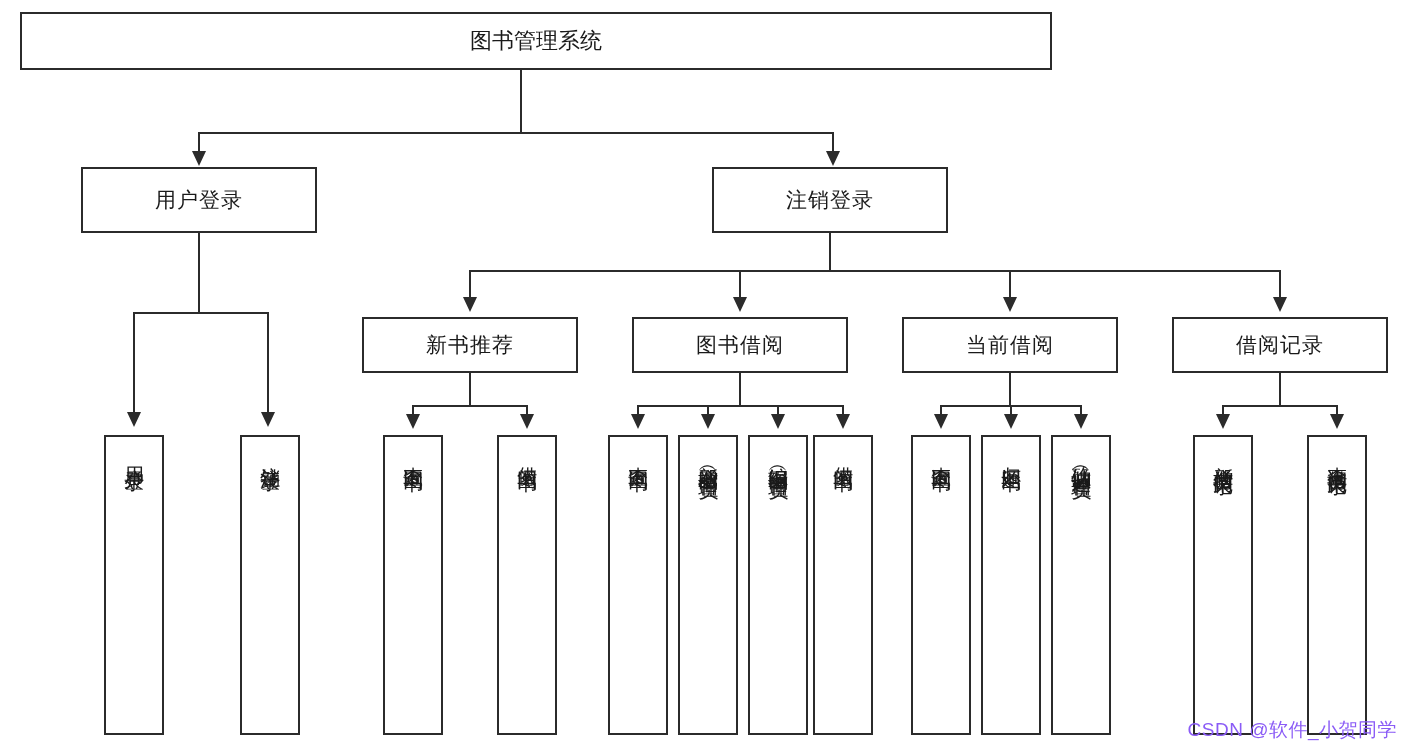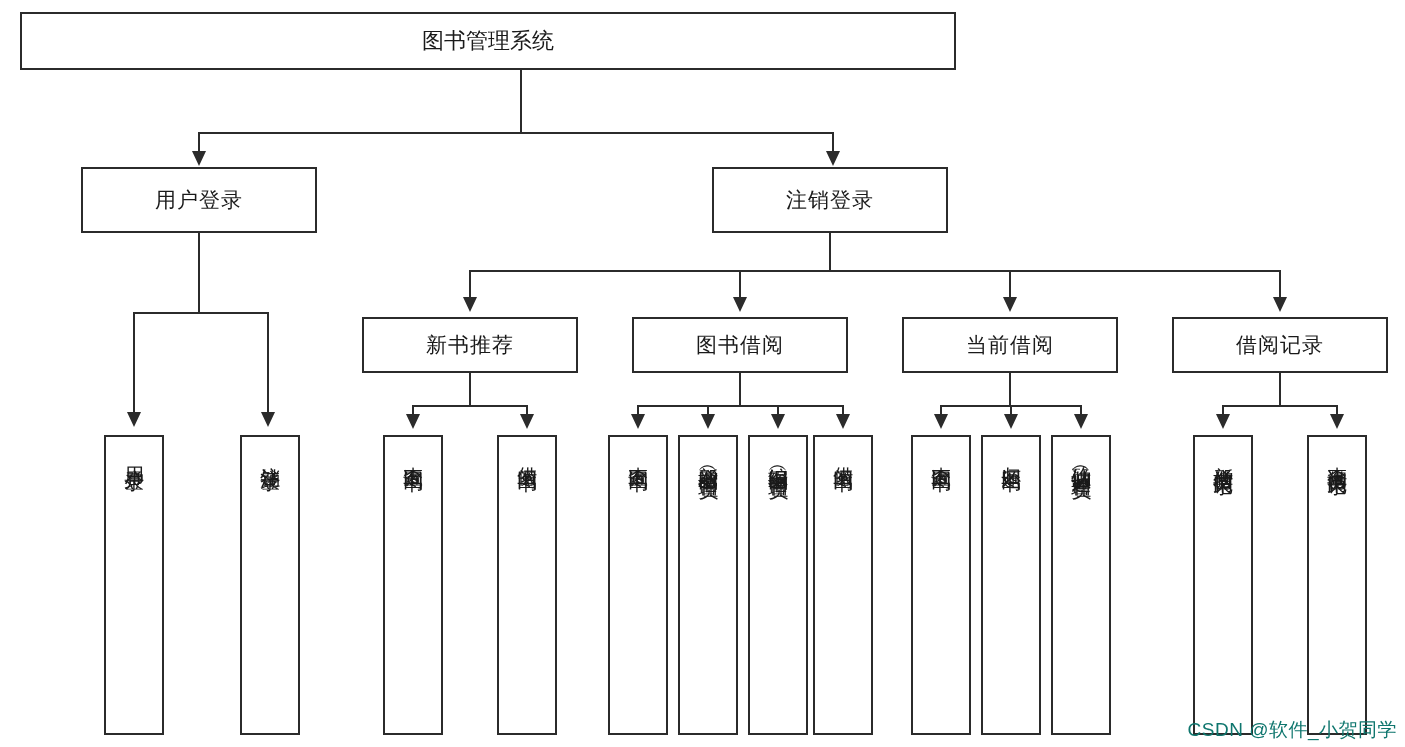--- a/index.html
+++ b/index.html
@@ -65,32 +65,32 @@
     border-left: 7px solid transparent;
     border-right: 7px solid transparent;
     border-top: 15px solid #2b2b2b;
   }
   
   #watermark {
     position: absolute;
     right: 8px;
     bottom: 4px;
     font-size: 19px;
-    color: #0f766e;
+    color: #8b5cf6;
     letter-spacing: 0.5px;
     white-space: nowrap;
     pointer-events: none;
   }
 </style>
 </head>
 <body>
 
 <div id="canvas">
 
-  <div class="node root" style="left:20px; top:12px; width:936px; height:58px;">
+  <div class="node root" style="left:20px; top:12px; width:1032px; height:58px;">
     <span>图书管理系统</span>
   </div>
 
   <div class="conn vline" style="left:520px; top:70px; width:2px; height:63px;"></div>
   <div class="conn hline" style="left:198px; top:132px; width:636px; height:2px;"></div>
   <div class="conn vline" style="left:198px; top:132px; width:2px; height:22px;"></div>
   <div class="arrow" style="left:192px; top:151px;"></div>
   <div class="conn vline" style="left:832px; top:132px; width:2px; height:22px;"></div>
   <div class="arrow" style="left:826px; top:151px;"></div>
 

